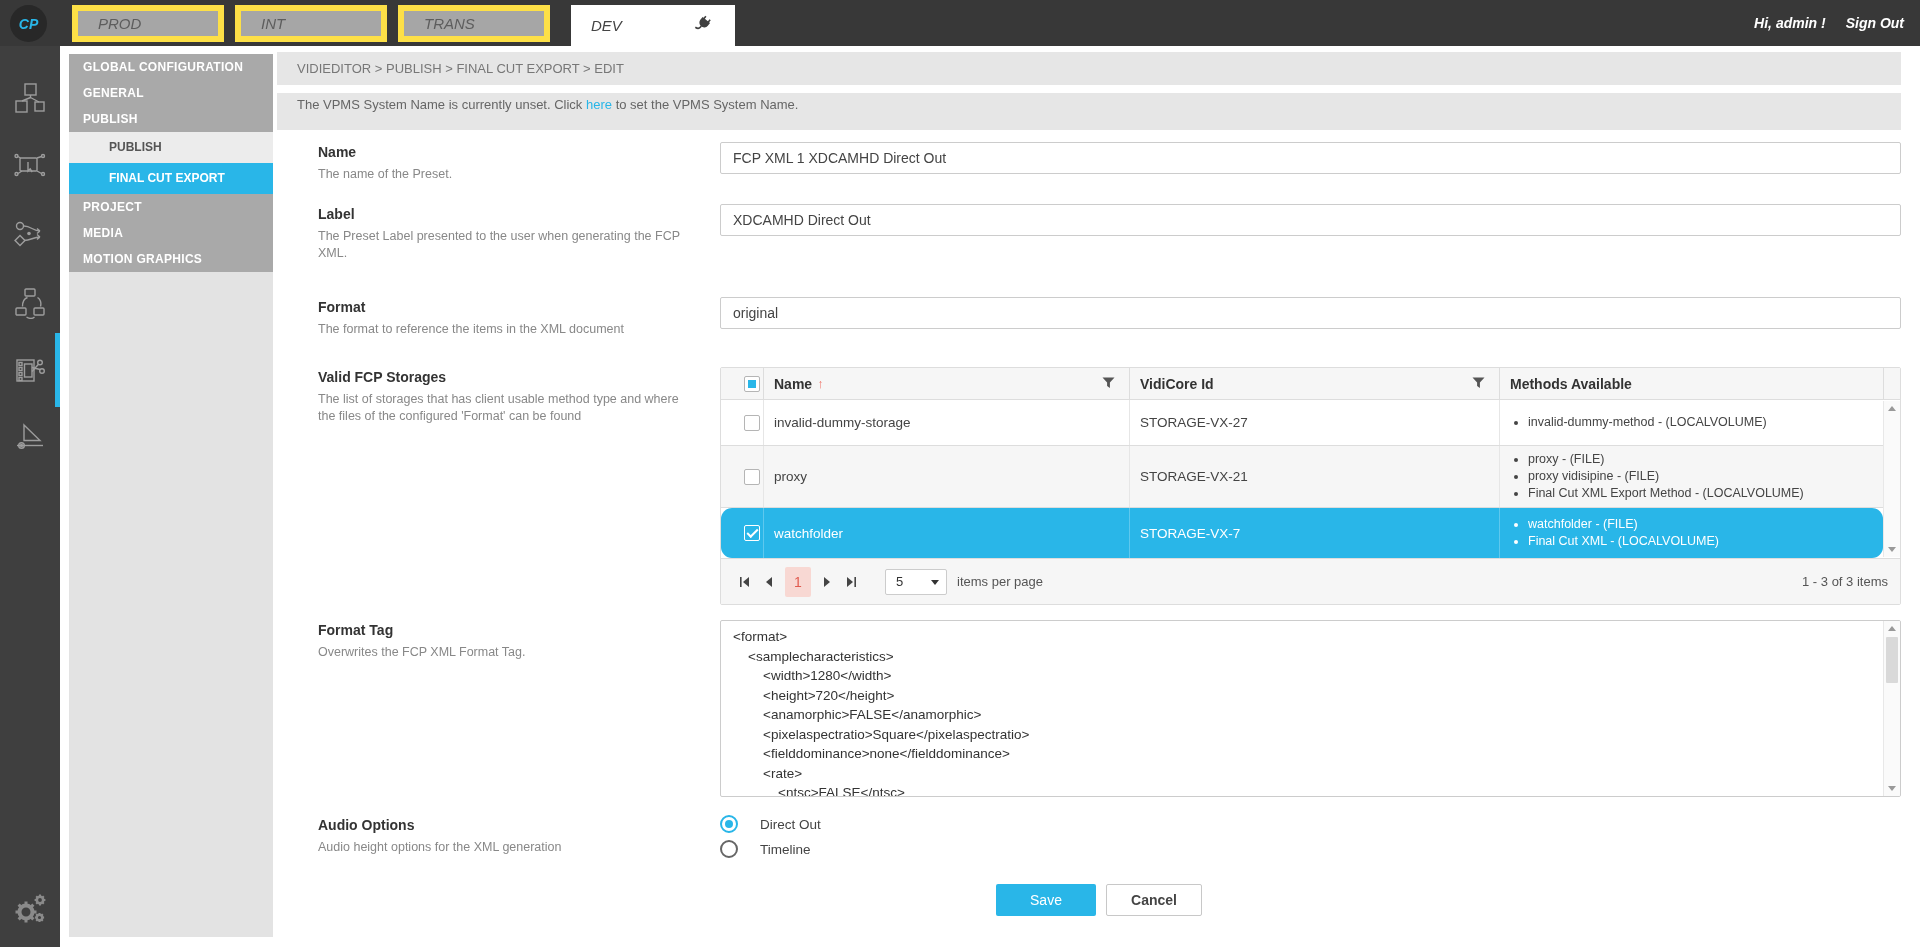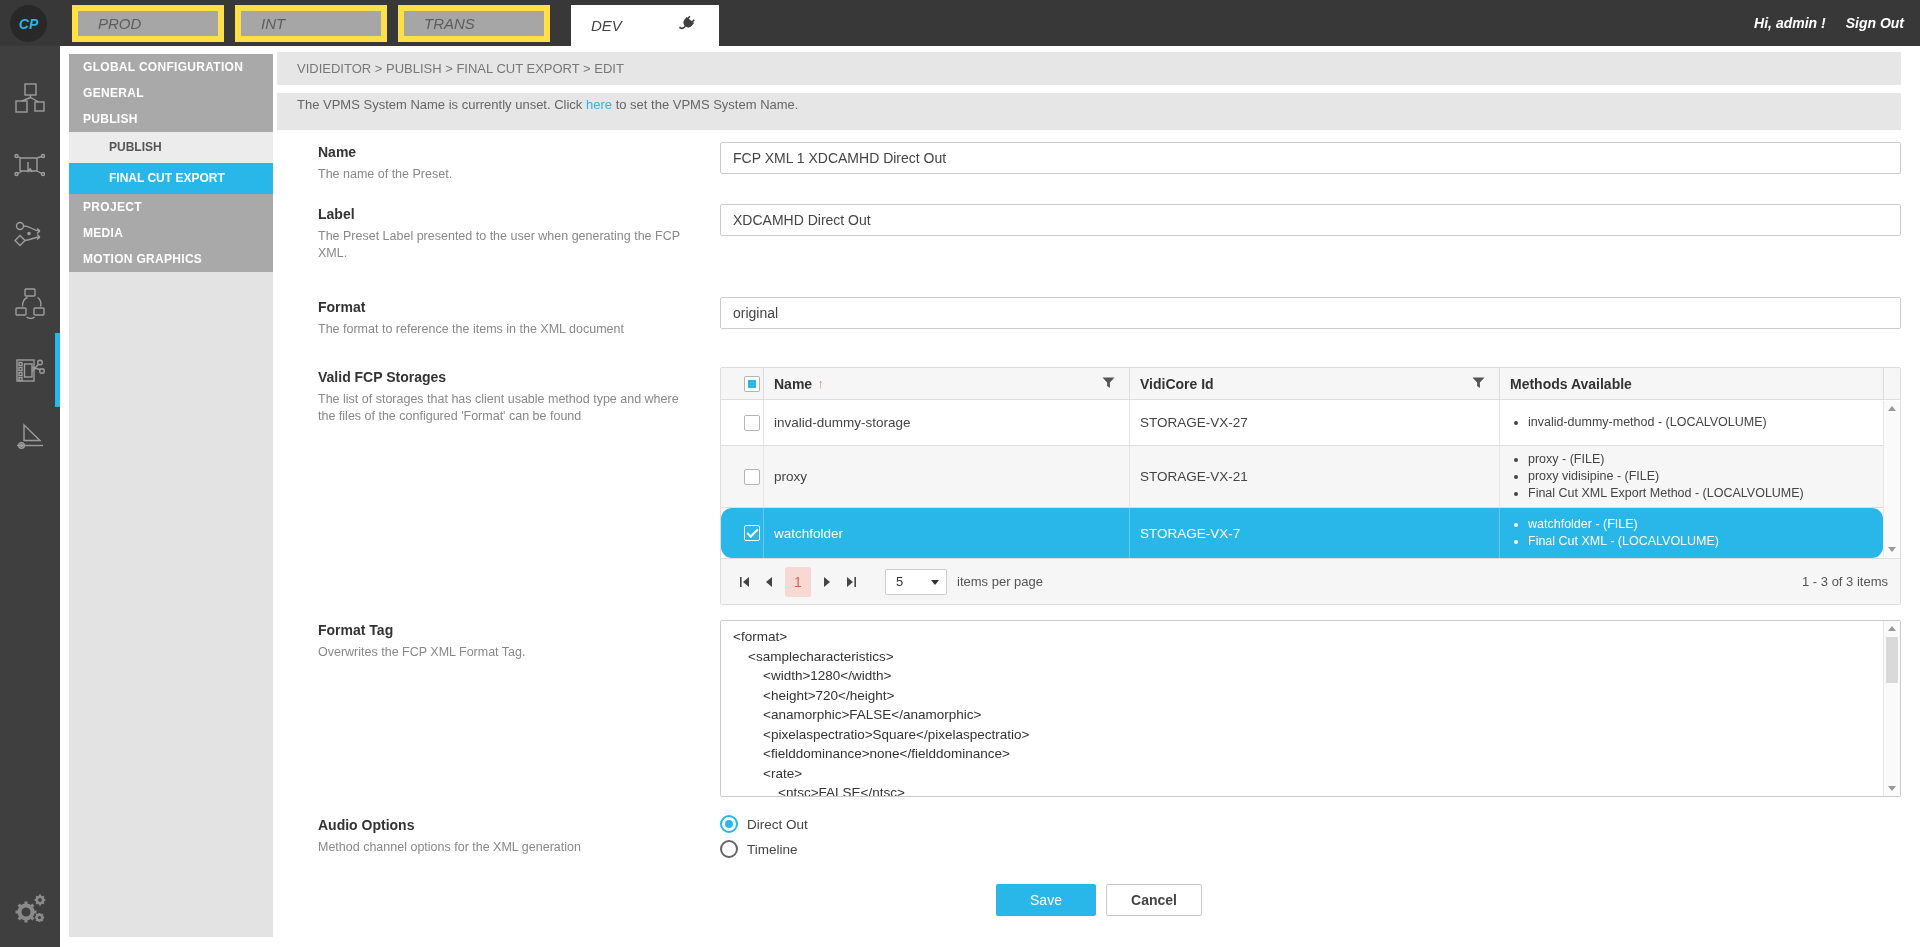--- a/index.html
+++ b/index.html
@@ -8,21 +8,21 @@
 
   
   .topbar { height:46px; background:#383838; display:flex; position:relative;font-style:italic; }
   .logo-cell { width:60px; height:46px; position:relative; flex:none; }
   .logo-circle { position:absolute; left:10px; top:5px; width:37px; height:37px; border-radius:50%;
                  background:#282828; color:#29b6e8; font-weight:bold; font-size:14px;
                  display:flex; align-items:center; justify-content:center; }
   .tabs { display:flex; align-items:flex-start; margin-left:12px; height:46px; padding-top:5px; }
   .tab { width:152px; height:37px; background:#a6a6a6; border:6px solid #fde047; color:#5d5d5d;
          font-size:15px; display:flex; align-items:center; padding-left:20px; margin-right:11px; cursor:pointer; }
-  .tab.active { background:#fff; color:#444; height:41px; border:none; width:148px; margin-left:10px;
+  .tab.active { background:#fff; color:#444; height:41px; border:none; width:164px; margin-left:10px;
                 justify-content:space-between; padding-right:22px; }
   .topbar-right { margin-left:auto; align-self:center; color:#fff; font-size:14px; font-weight:600;
                   padding-right:16px; display:flex; gap:20px; }
   .topbar-right span { cursor:default; }
   .signout { cursor:pointer; }
 
   
   .layout { display:flex; height:901px; }
 
   .rail { width:60px; background:#3f3f3f; display:flex; flex-direction:column; align-items:center; flex:none; }
@@ -98,21 +98,21 @@
   .plabel { margin-left:10px; color:#555; }
   .psummary { margin-left:auto; color:#555; }
 
   
   .xmlbox { height:177px; border:1px solid #ccc; border-radius:2px; position:relative; overflow:hidden; background:#fff; }
   .xmlcontent { white-space:pre; font-size:13.5px; line-height:19.5px; color:#333; padding:6px 12px 0 12px; }
   .xmlscroll { position:absolute; top:0; right:0; bottom:0; width:17px; background:#fafafa; border-left:1px solid #e8e8e8; }
   .xthumb { position:absolute; top:16px; left:2px; width:12px; height:46px; background:#d9d9d9; border-radius:1px; }
 
   
-  .radio-line { display:flex; align-items:center; gap:9px; margin-bottom:7px; cursor:pointer; }
+  .radio-line { display:flex; align-items:center; gap:22px; margin-bottom:7px; cursor:pointer; }
   .radio { width:18px; height:18px; border-radius:50%; border:2px solid #666; background:#fff; position:relative; flex:none; }
   .radio.sel { border-color:#29b6e8; }
   .radio.sel::after { content:""; position:absolute; inset:3px; border-radius:50%; background:#29b6e8; }
   .radio-label { font-size:13.5px; color:#444; }
   .btnrow { margin-left:276px; margin-top:26px; display:flex; gap:10px; }
   .btn-save { width:100px; height:32px; background:#29b6e8; color:#fff; border:none; border-radius:2px;
               font-size:14px; font-family:"Liberation Sans", sans-serif; cursor:pointer; }
   .btn-cancel { width:96px; height:32px; background:#fff; color:#444; border:1px solid #c8c8c8; border-radius:2px;
               font-size:14px; font-family:"Liberation Sans", sans-serif; cursor:pointer;font-weight:bold; }
 </style>
@@ -407,21 +407,21 @@
               <span class="tri-up"></span>
               <span class="xthumb"></span>
               <span class="tri-down"></span>
             </div>
           </div>
         </div>
 
         <div class="frow" style="margin-top:18px;">
           <div class="flabel">
             <div class="t">Audio Options</div>
-            <div class="d">Method channel options for the XML generation</div>
+            <div class="d">Audio height options for the XML generation</div>
           </div>
           <div>
             <div class="radio-line">
               <span class="radio sel"></span>
               <span class="radio-label">Direct Out</span>
             </div>
             <div class="radio-line">
               <span class="radio"></span>
               <span class="radio-label">Timeline</span>
             </div>

